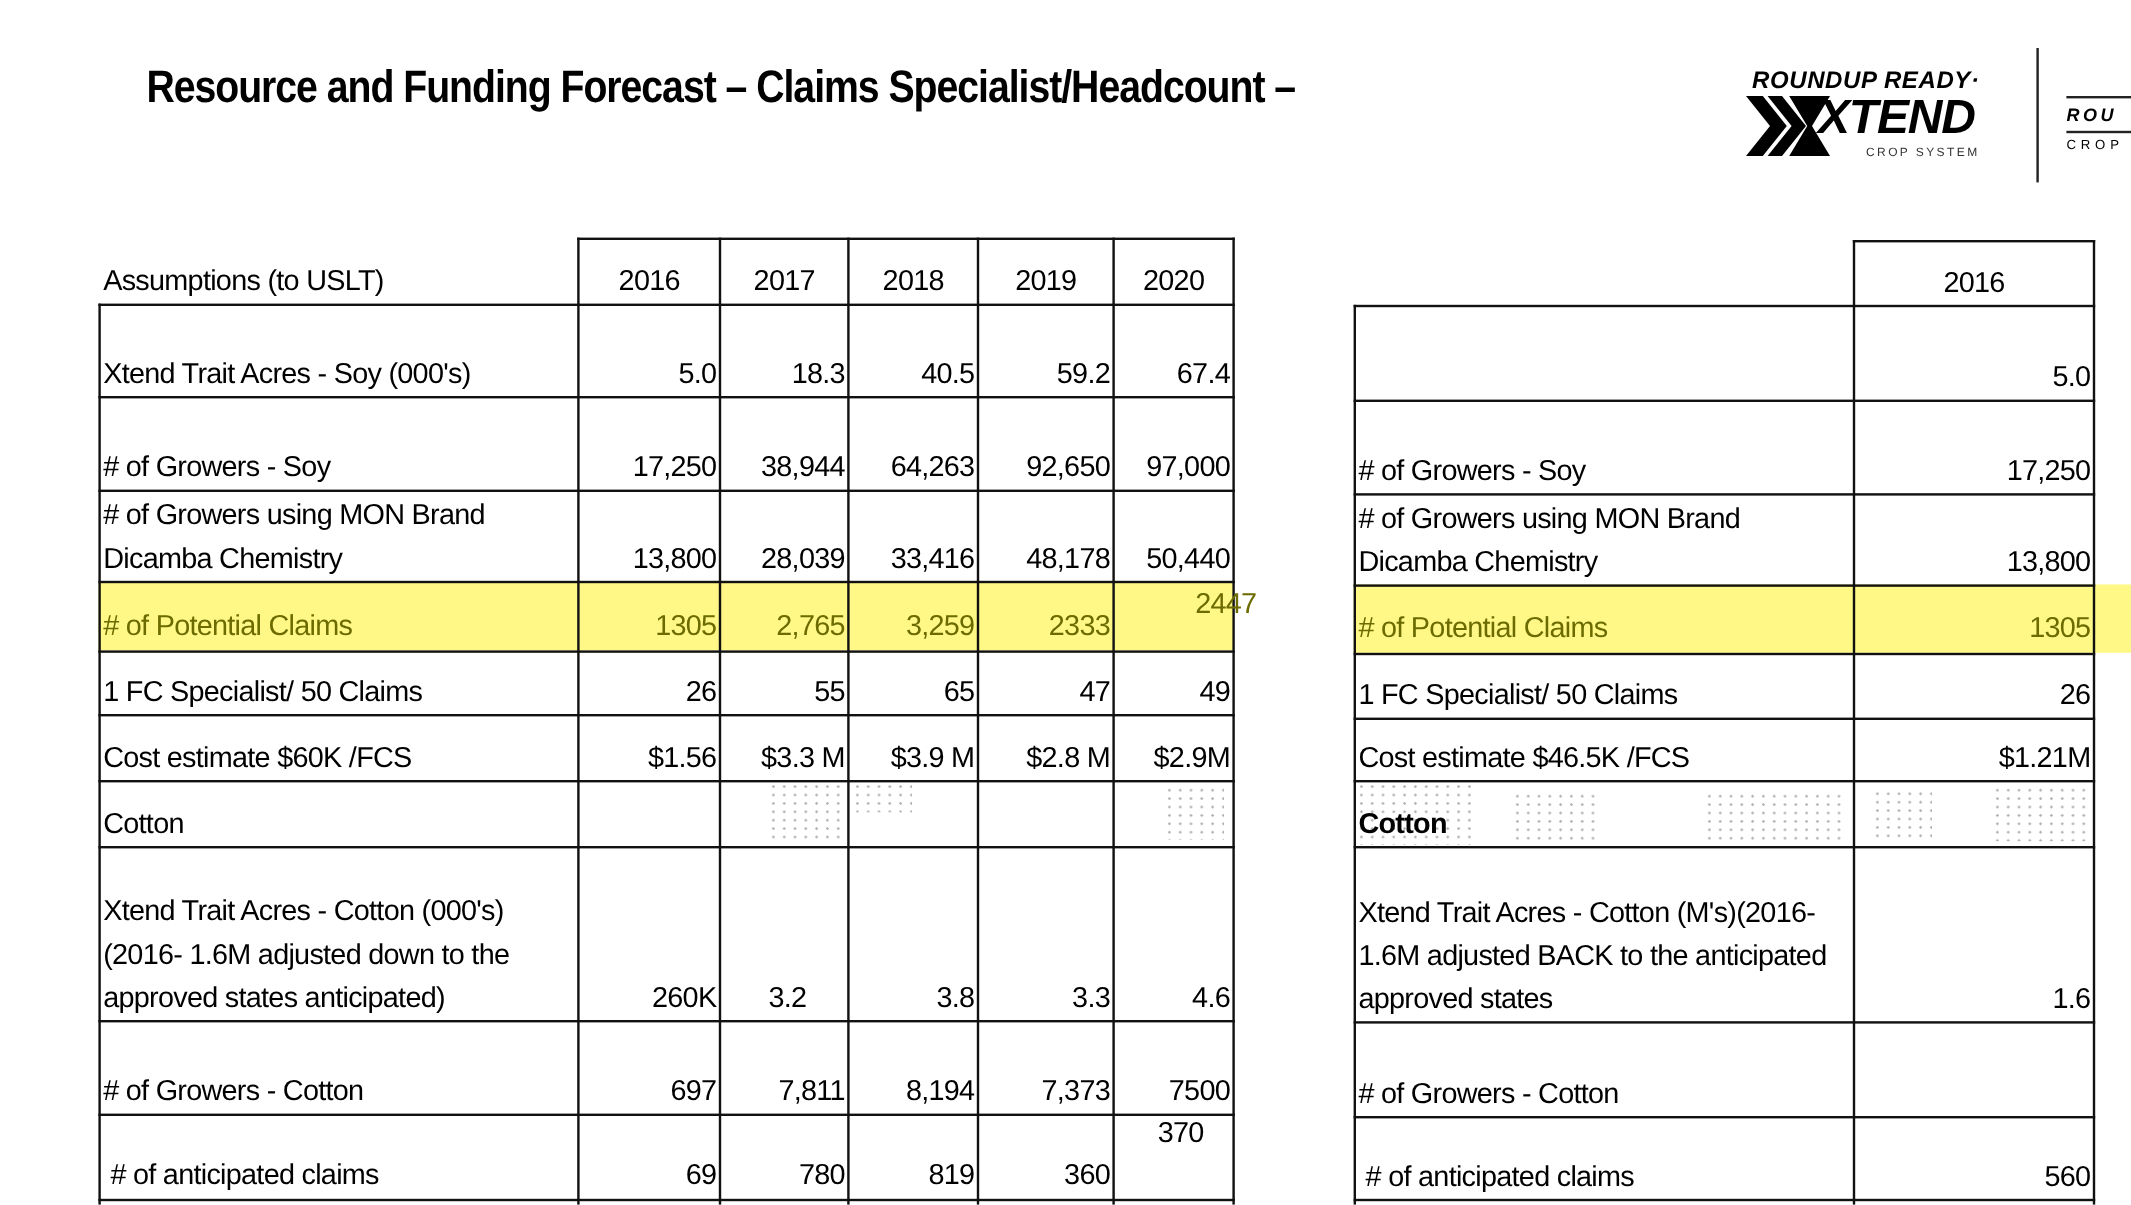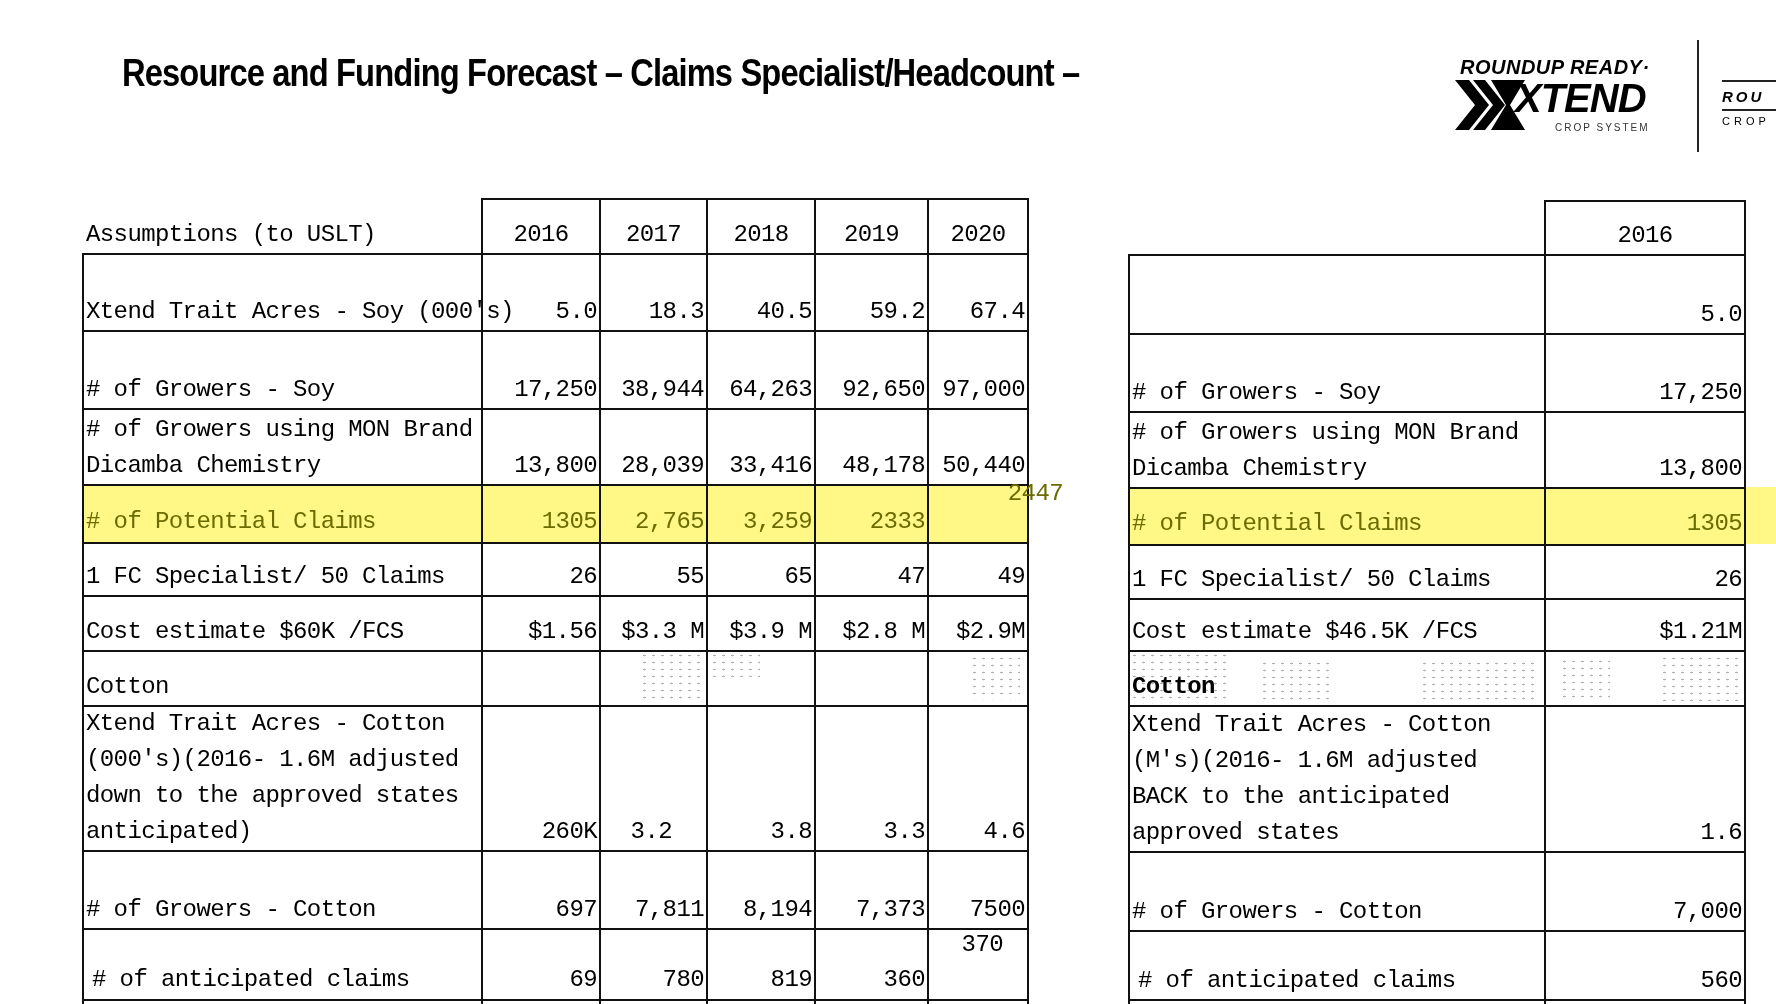--- a/index.html
+++ b/index.html
@@ -19,21 +19,21 @@
   .logo .chev { position:absolute; left:0; top:24px; }
   .logo .xtend { position:absolute; left:60px; top:20px; font-weight:bold; font-style:italic; font-size:40px; letter-spacing:-1px; white-space:nowrap; }
   .logo .sys { position:absolute; left:100px; top:66px; font-size:10px; letter-spacing:2px; color:#333; white-space:nowrap; }
   .logo-divider { position:absolute; left:1697px; top:40px; width:2px; height:112px; background:#222; }
   .logo2 { position:absolute; left:1722px; top:80px; width:60px; }
   .logo2 .line { height:2px; background:#222; width:60px; margin-bottom:6px; }
   .logo2 .rou { font-weight:bold; font-style:italic; font-size:15px; letter-spacing:3px; white-space:nowrap; }
   .logo2 .crop { font-size:11px; letter-spacing:4px; margin-top:4px; white-space:nowrap; }
 
   
-  .tbl { position:absolute; font-family:Liberation Mono, monospace; }
+  .tbl { position:absolute; font-family:Liberation Sans, sans-serif; }
   .cell {
     position:absolute; box-sizing:border-box;
     font-size:24px; line-height:36px; letter-spacing:-0.6px;
     display:flex; align-items:flex-end; padding:0 2px 0 2px;
     white-space:nowrap;
   }
   .cell.num { justify-content:flex-end; }
   .cell.hdr { justify-content:center; align-items:flex-end; padding-bottom:0; }
   .cell.lbl { justify-content:flex-start; }
   .cell.wrap { white-space:normal; line-height:36px; }
@@ -123,21 +123,21 @@
   <div class="cell num" style="left:601px;top:446px;width:105px;height:38px;">28,039</div>
   <div class="cell num" style="left:708px;top:446px;width:106px;height:38px;">33,416</div>
   <div class="cell num" style="left:816px;top:446px;width:111px;height:38px;">48,178</div>
   <div class="cell num" style="left:929px;top:446px;width:98px;height:38px;">50,440</div>
 
   <div class="cell lbl hl-text" style="left:84px;top:502px;width:396px;height:38px;"># of Potential Claims</div>
   <div class="cell num hl-text" style="left:483px;top:502px;width:116px;height:38px;">1305</div>
   <div class="cell num hl-text" style="left:601px;top:502px;width:105px;height:38px;">2,765</div>
   <div class="cell num hl-text" style="left:708px;top:502px;width:106px;height:38px;padding-left:32px;">3,259</div>
   <div class="cell num hl-text" style="left:816px;top:502px;width:111px;height:38px;">2333</div>
-  <div class="cell num hl-text" style="left:929px;top:474px;width:120px;height:38px;margin-left:16px;">2447</div>
+  <div class="cell num hl-text" style="left:929px;top:484px;width:120px;height:38px;">2447</div>
 
   <div class="cell lbl" style="left:84px;top:557px;width:396px;height:38px;">1 FC Specialist/ 50 Claims</div>
   <div class="cell num" style="left:483px;top:557px;width:116px;height:38px;">26</div>
   <div class="cell num" style="left:601px;top:557px;width:105px;height:38px;padding-left:48px;">55</div>
   <div class="cell num" style="left:708px;top:557px;width:106px;height:38px;">65</div>
   <div class="cell num" style="left:816px;top:557px;width:111px;height:38px;">47</div>
   <div class="cell num" style="left:929px;top:557px;width:98px;height:38px;">49</div>
 
   <div class="cell lbl" style="left:84px;top:612px;width:396px;height:38px;">Cost estimate $60K /FCS</div>
   <div class="cell num" style="left:483px;top:612px;width:116px;height:38px;">$1.56</div>
@@ -212,17 +212,16 @@
 
   <div class="cell lbl" style="left:1130px;top:612px;width:412px;height:38px;">Cost estimate $46.5K /FCS</div>
   <div class="cell num" style="left:1546px;top:612px;width:198px;height:38px;">$1.21M</div>
 
   <div class="cell lbl" style="left:1130px;top:667px;width:412px;height:38px;font-weight:bold;">Cotton</div>
 
   <div class="cell lbl wrap" style="left:1130px;top:706px;width:412px;height:145px;">Xtend Trait Acres - Cotton (M's)(2016- 1.6M adjusted  BACK to the anticipated approved states</div>
   <div class="cell num" style="left:1546px;top:813px;width:198px;height:38px;">1.6</div>
 
   <div class="cell lbl" style="left:1130px;top:892px;width:412px;height:38px;"># of Growers - Cotton</div>
-  <div class="cell num" style="left:1546px;top:892px;width:198px;height:38px;">7,000</div>
 
   <div class="cell lbl" style="left:1136px;top:961px;width:406px;height:38px;"># of anticipated claims</div>
   <div class="cell num" style="left:1546px;top:961px;width:198px;height:38px;">560</div>
 </div>
 
 </body></html>

